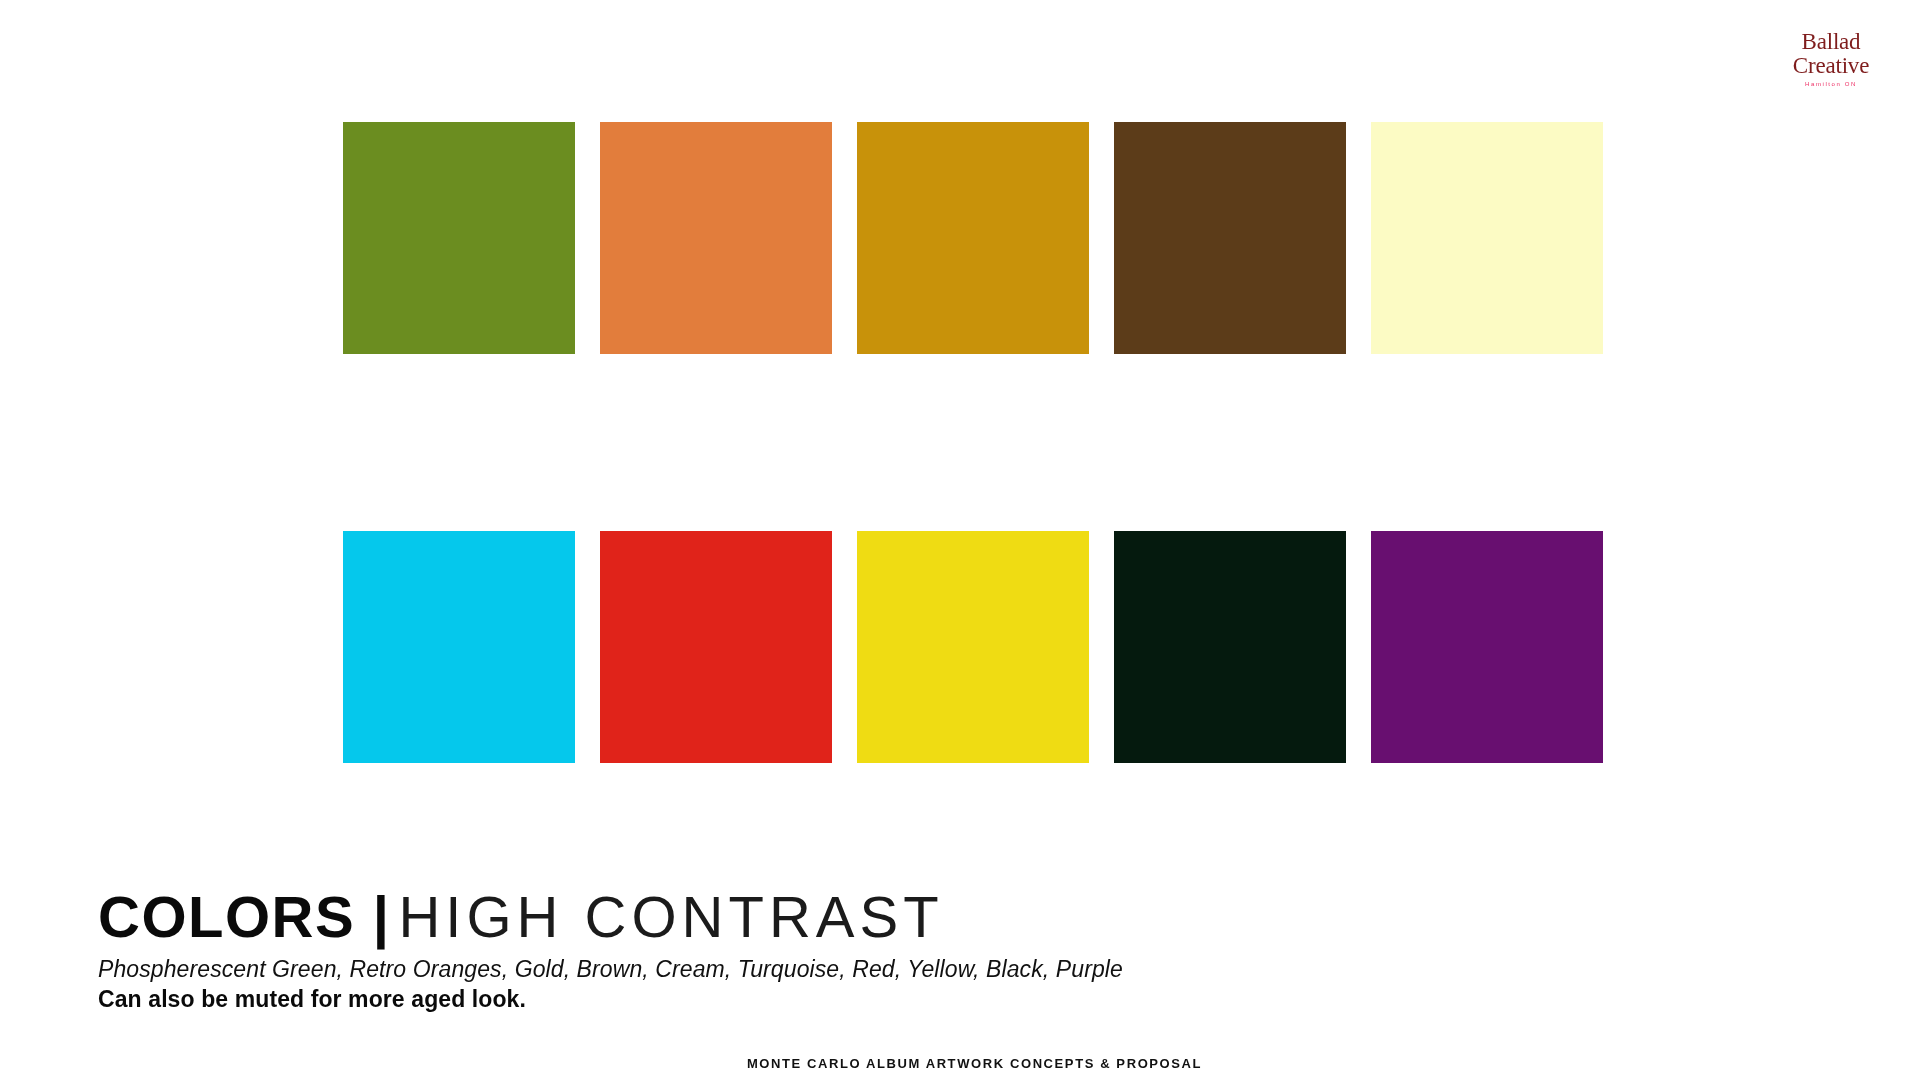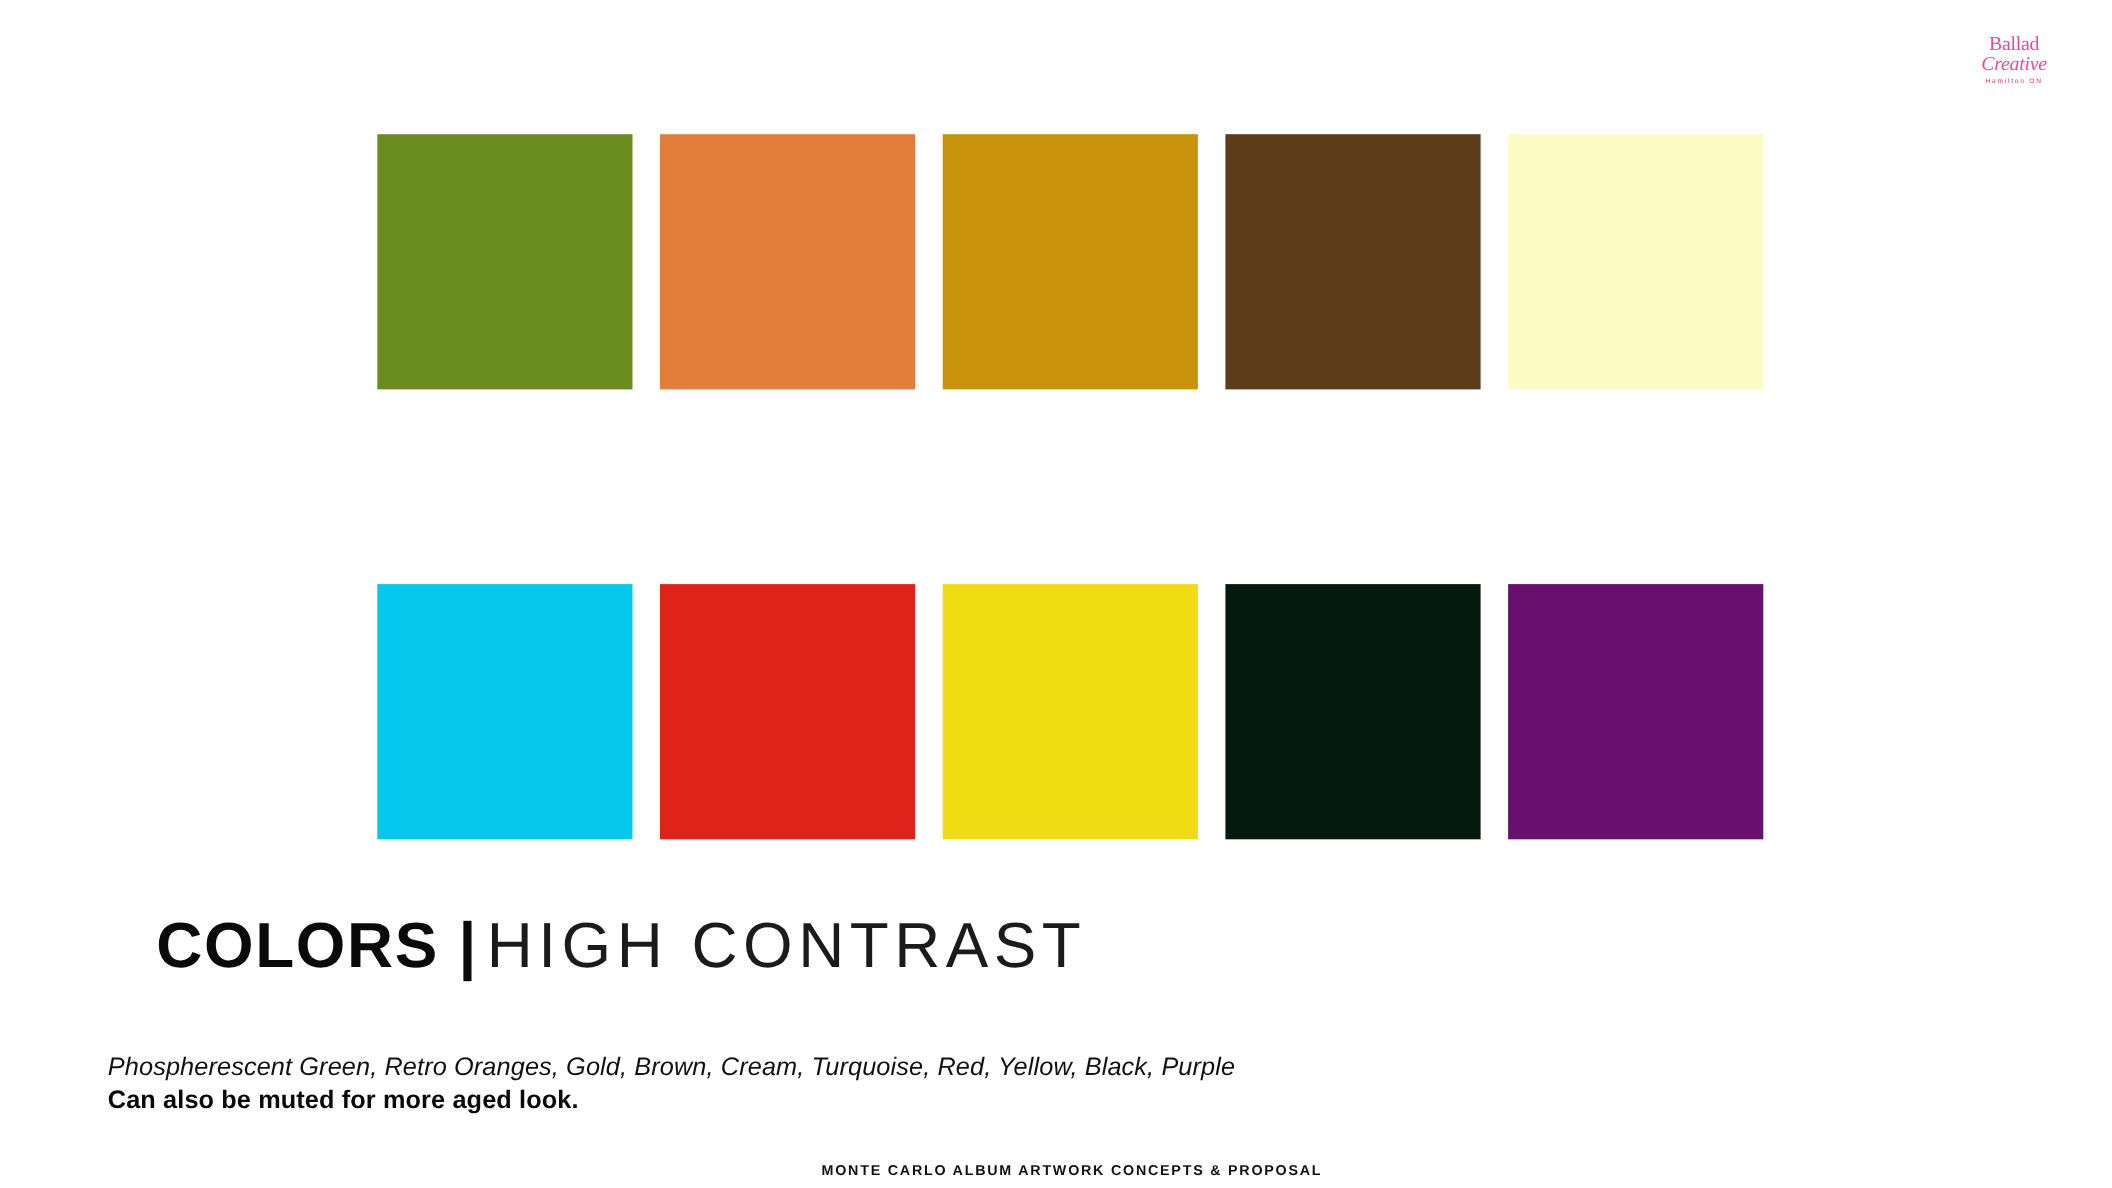--- a/index.html
+++ b/index.html
@@ -21,27 +21,27 @@
     position: absolute;
     top: 30px;
     right: 24px;
     width: 130px;
     text-align: center;
     line-height: 1;
     user-select: none;
   }
   .logo-line {
     font-family: "Liberation Serif", serif;
-    color: #ec4899;
-    font-size: 18px;
+    color: #7f1d1d;
+    font-size: 23px;
     letter-spacing: -0.2px;
     display: block;
     white-space: nowrap;
   }
-  .logo-line.l2 { margin-top: 1px; font-style: italic; }
+  .logo-line.l2 { margin-top: 1px; }
   .logo-tag {
     display: block;
     margin-top: 4px;
     color: #ED2D63;
     font-size: 6px;
     letter-spacing: 1.6px;
     font-family: "Liberation Sans", sans-serif;
     white-space: nowrap;
   }
 
@@ -57,24 +57,23 @@
   .swatch {
     width: 232px;
     height: 232px;
     flex: 0 0 auto;
   }
 
   
   .headline {
     position: absolute;
     left: 98px;
-    top: 831px;
+    top: 888px;
     white-space: nowrap;
     line-height: 1;
-    margin-left: 44px;
   }
   .headline .strong {
     font-size: 58px;
     font-weight: 700;
     color: #0A0A0A;
     letter-spacing: 1.5px;
   }
   .headline .light {
     font-size: 58px;
     font-weight: 300;

